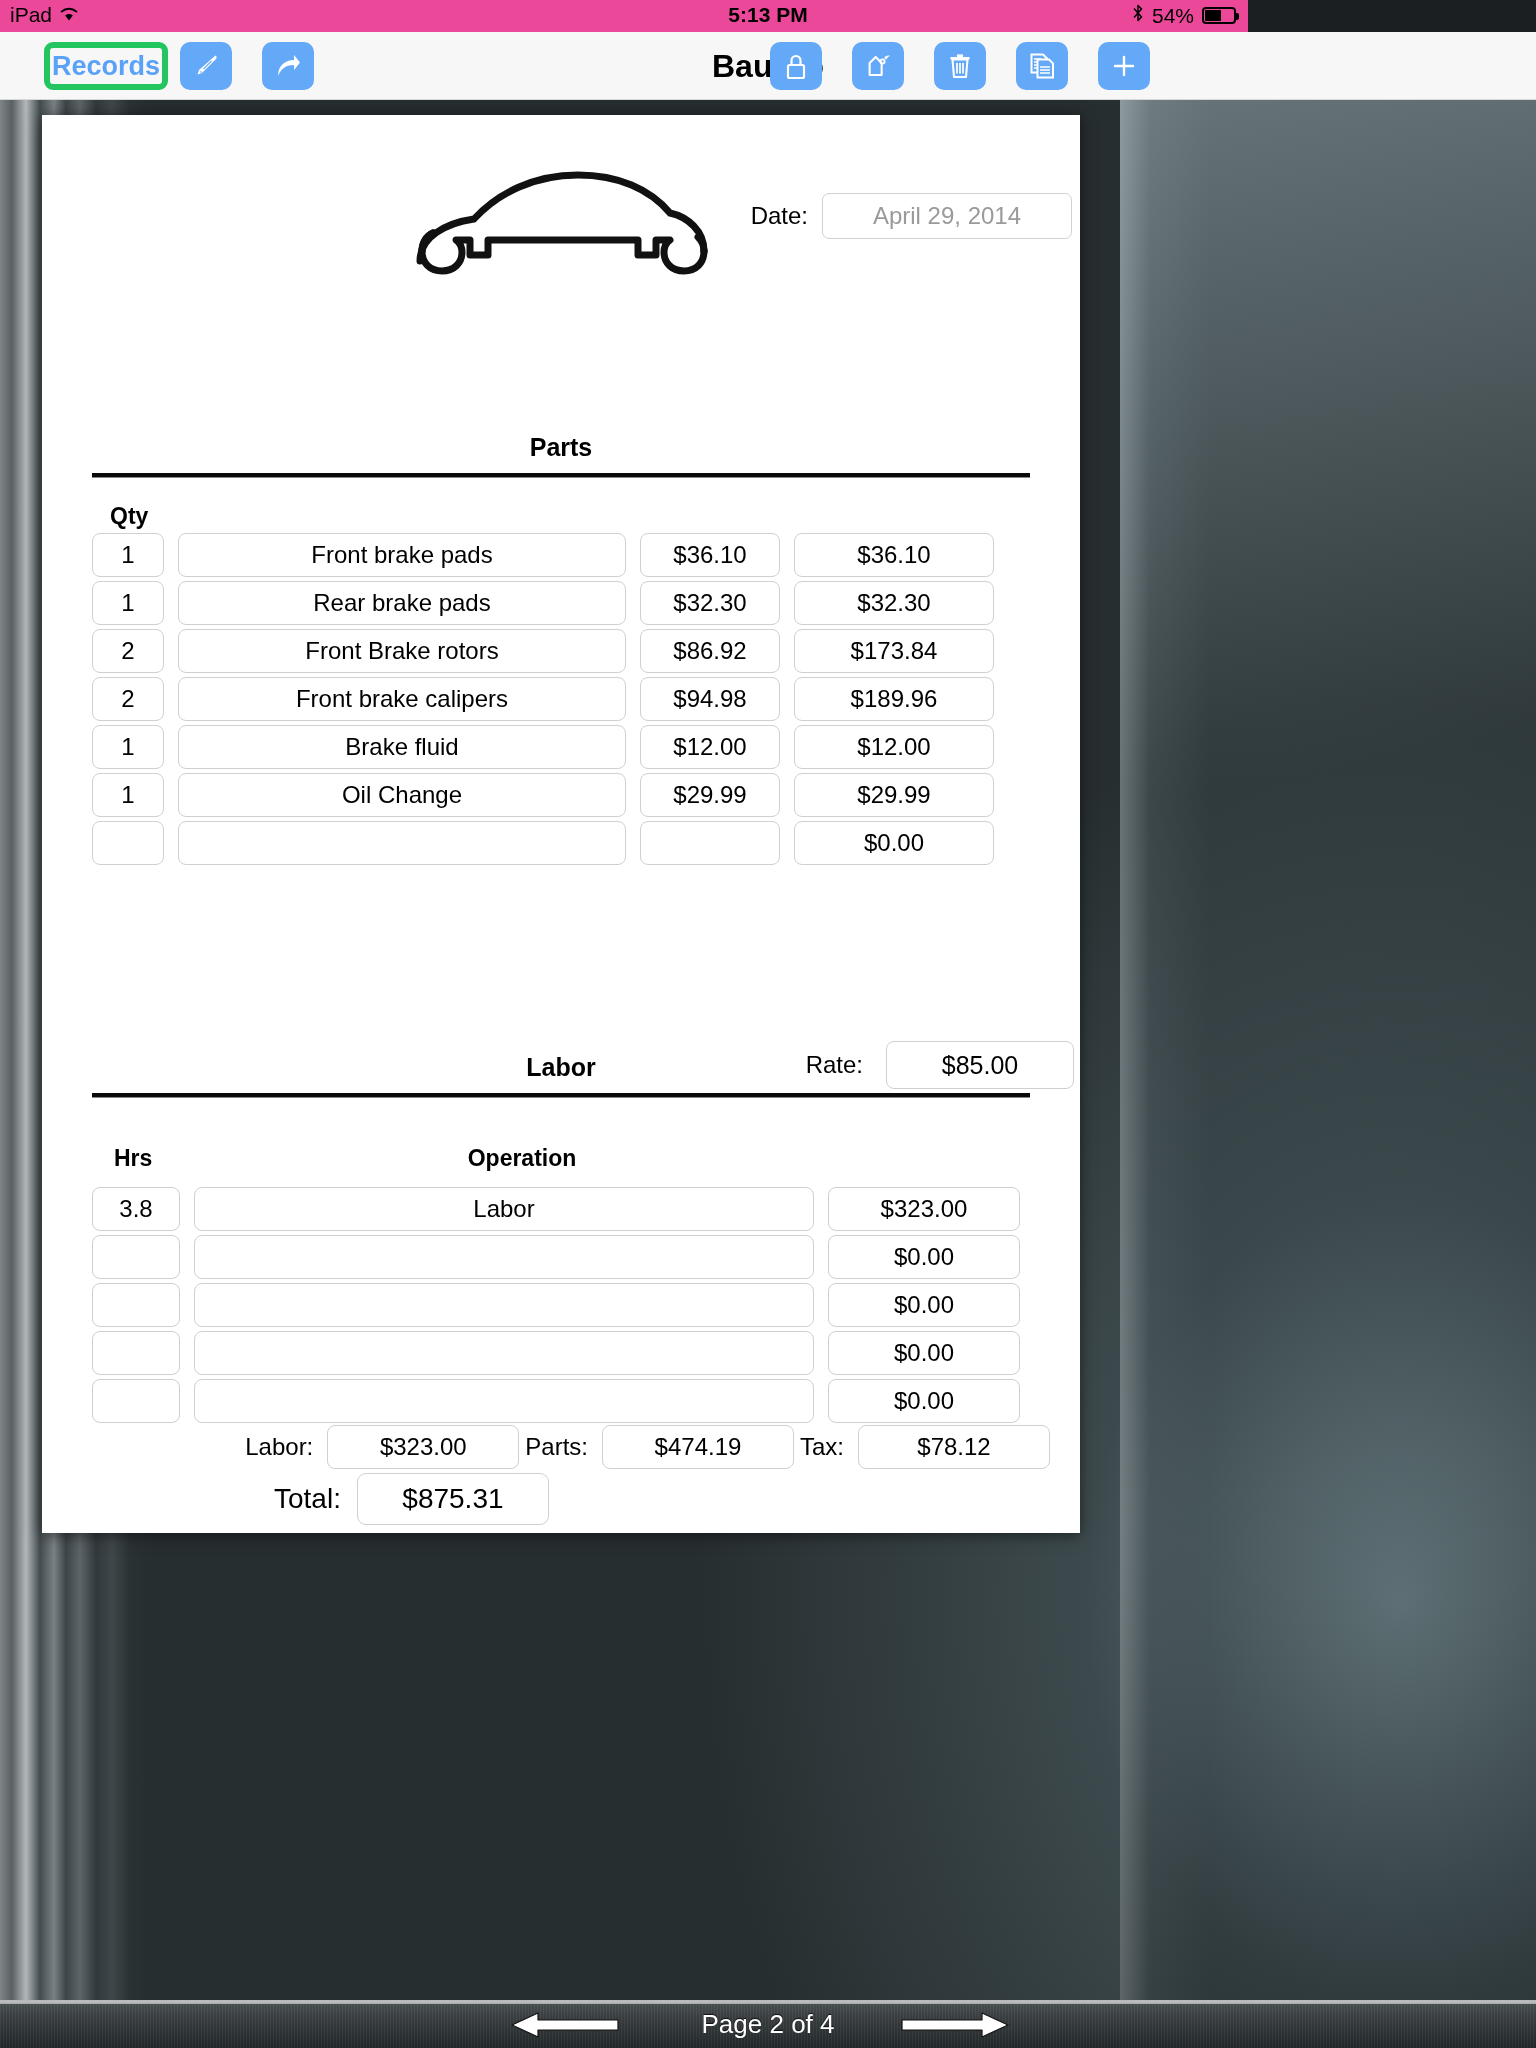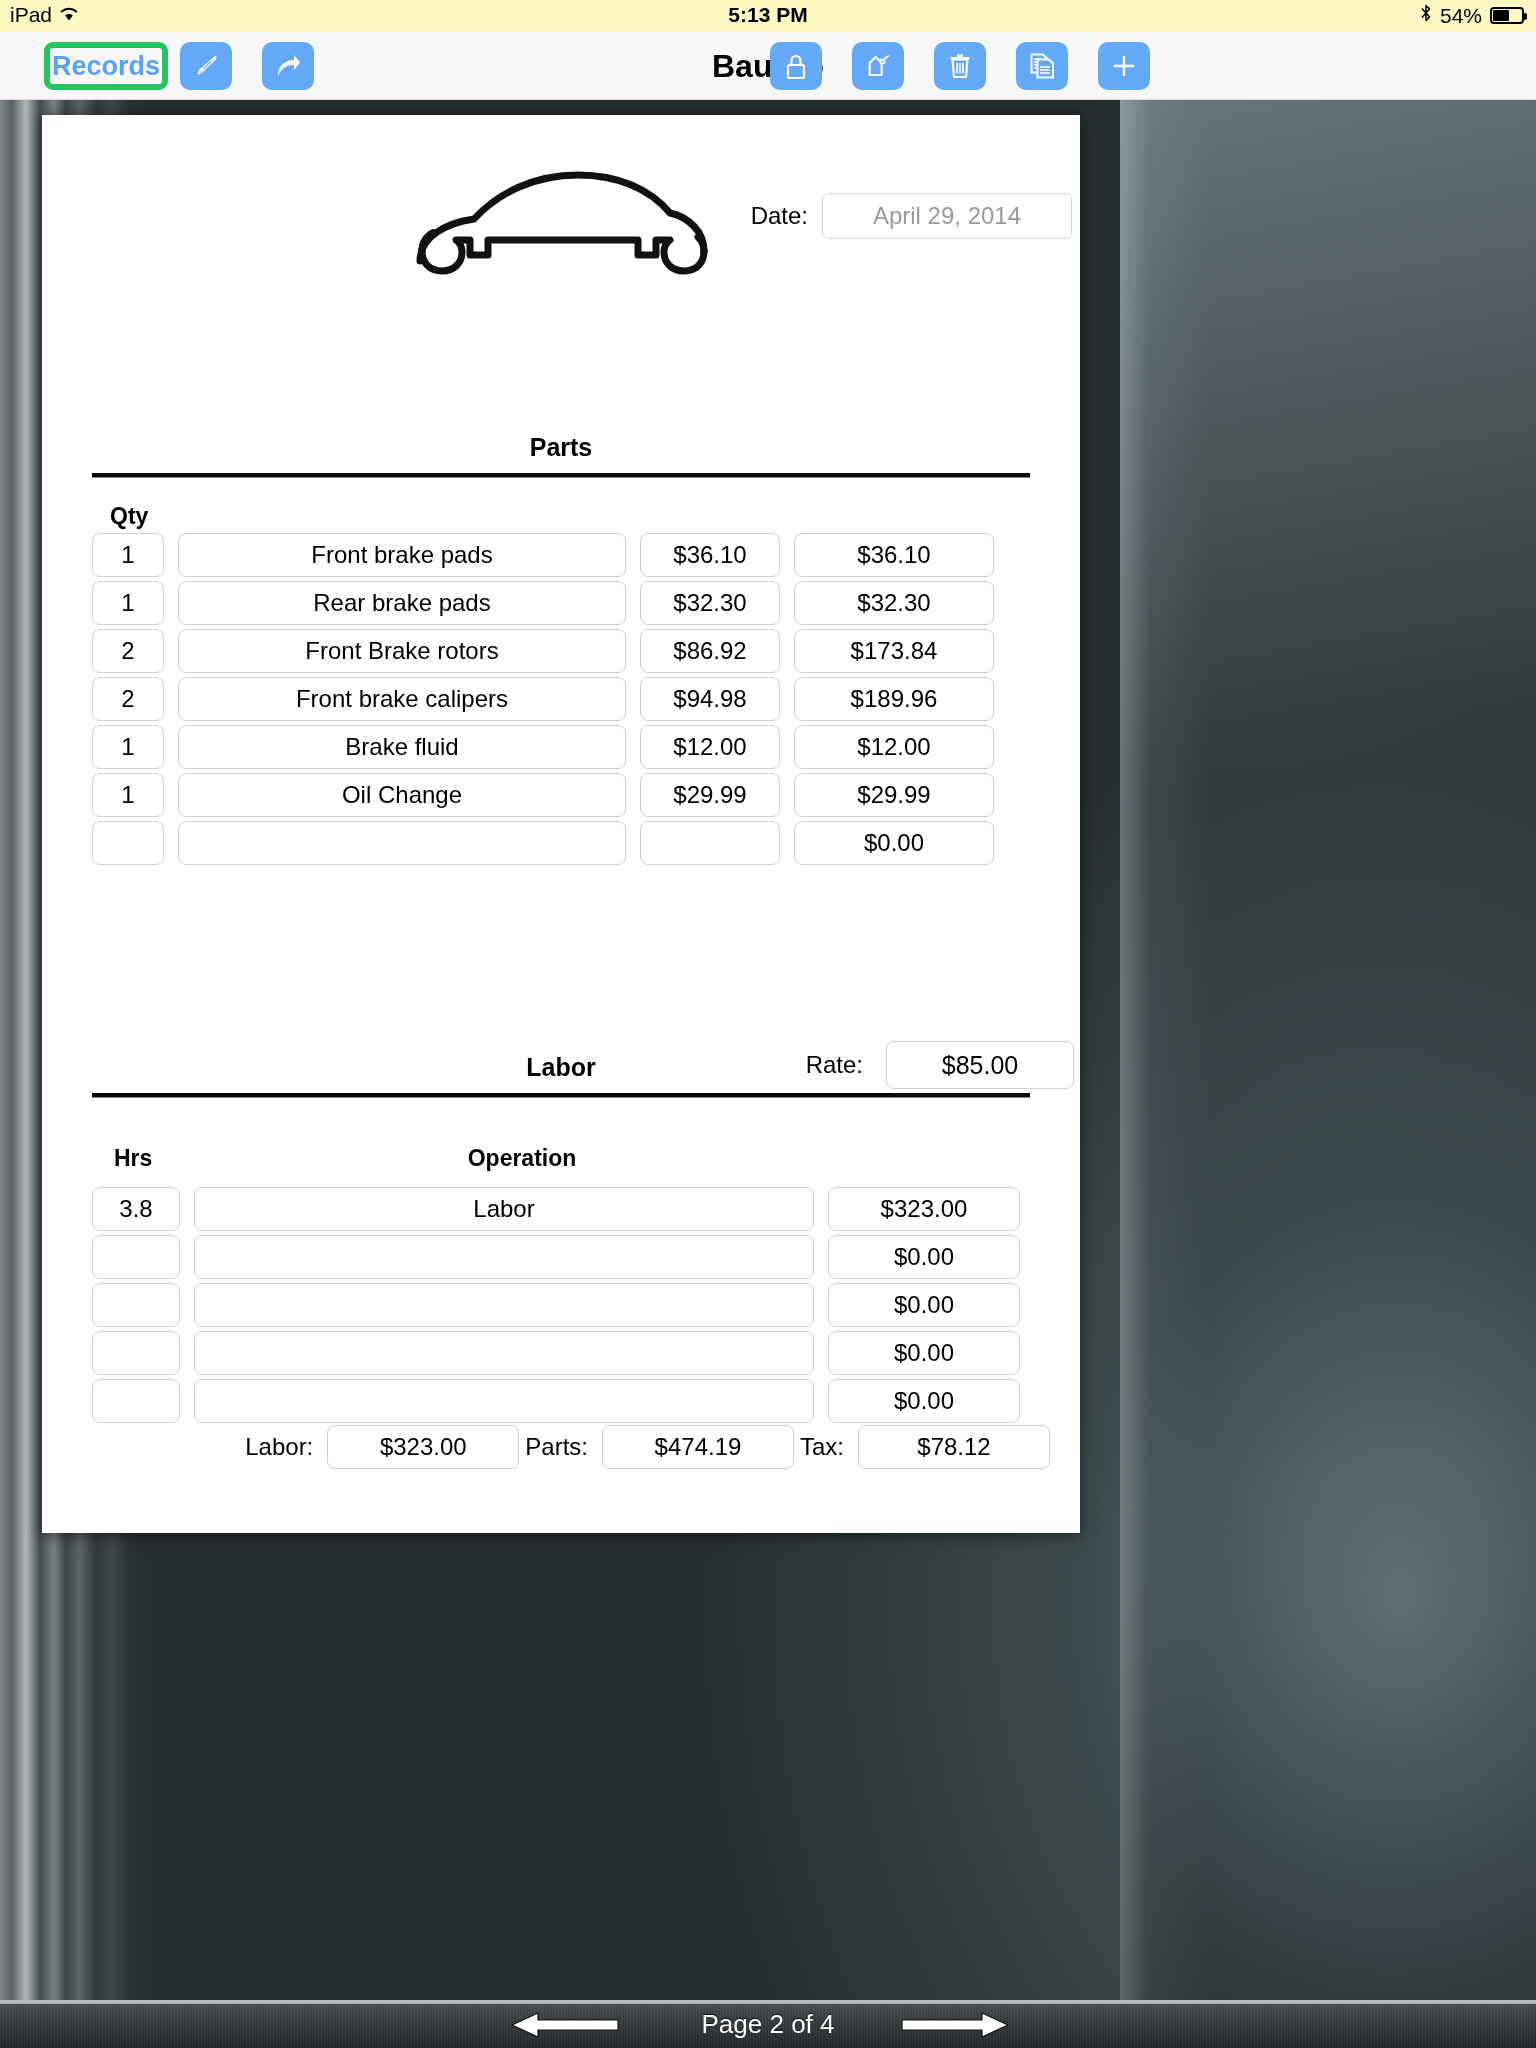--- a/index.html
+++ b/index.html
@@ -48,22 +48,22 @@
     width: 416px; height: 1948px;
     background:
       linear-gradient(170deg, rgba(165,185,190,0.50) 0%, rgba(70,88,94,0.25) 35%, rgba(30,40,46,0.15) 70%, rgba(20,26,30,0.35) 100%),
       linear-gradient(90deg, rgba(210,218,222,0.45) 0px, rgba(120,132,138,0.20) 30px, rgba(40,50,56,0.0) 90px);
   }
 
   
   #status-bar {
     position: absolute;
     left: 0; top: 0;
-    width: 1536px; height: 32px;
-    background: #fef9c3;
+    width: 1248px; height: 32px;
+    background: #ec4899;
     z-index: 20;
   }
   .sb-left {
     position: absolute; left: 10px; top: 3px;
     display: flex; align-items: center; gap: 7px;
     font-size: 21px; color: #000;
   }
   .sb-center {
     position: absolute; left: 0; top: 3px; width: 1536px;
     text-align: center; font-size: 21px; font-weight: bold; color: #000;
@@ -487,20 +487,24 @@
     <div class="tot-row">
       <span class="tot-label">Parts:</span>
       <span class="tot-field">$474.19</span>
     </div>
     <div class="tot-row">
       <span class="tot-label">Tax:</span>
       <span class="tot-field">$78.12</span>
     </div>
   </div>
 
+  <div id="grand-total-group">
+    <span id="grand-total-label">Total:</span>
+    <span id="grand-total-field">$875.31</span>
+  </div>
 </div>
 
 <div id="pagebar">
   <div id="pagebar-texture"></div>
 
   <div id="prev-page-arrow">
     <svg width="110" height="26" viewBox="0 0 110 26">
       <path d="M2 13 L28 1 L28 8 L108 8 L108 18 L28 18 L28 25 Z" fill="#ffffff" stroke="#111" stroke-width="1.2" stroke-linejoin="round"></path>
     </svg>
   </div>

